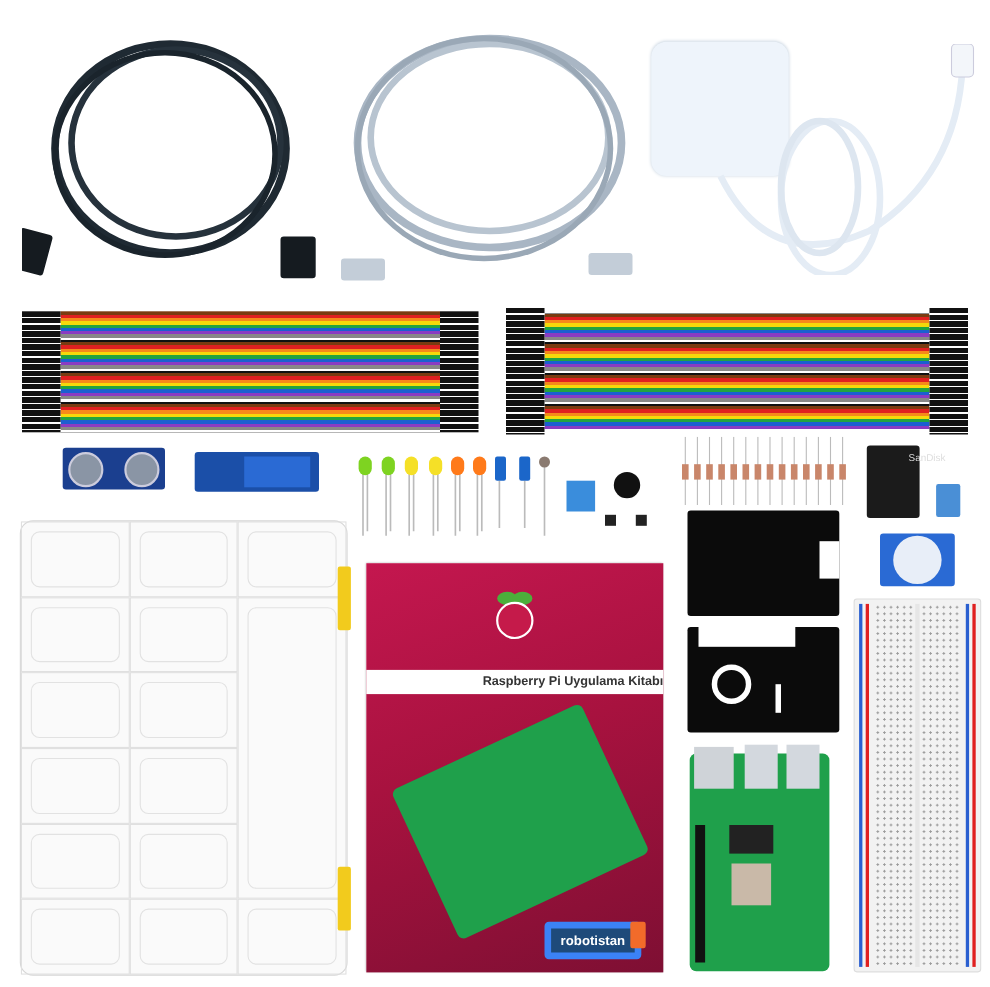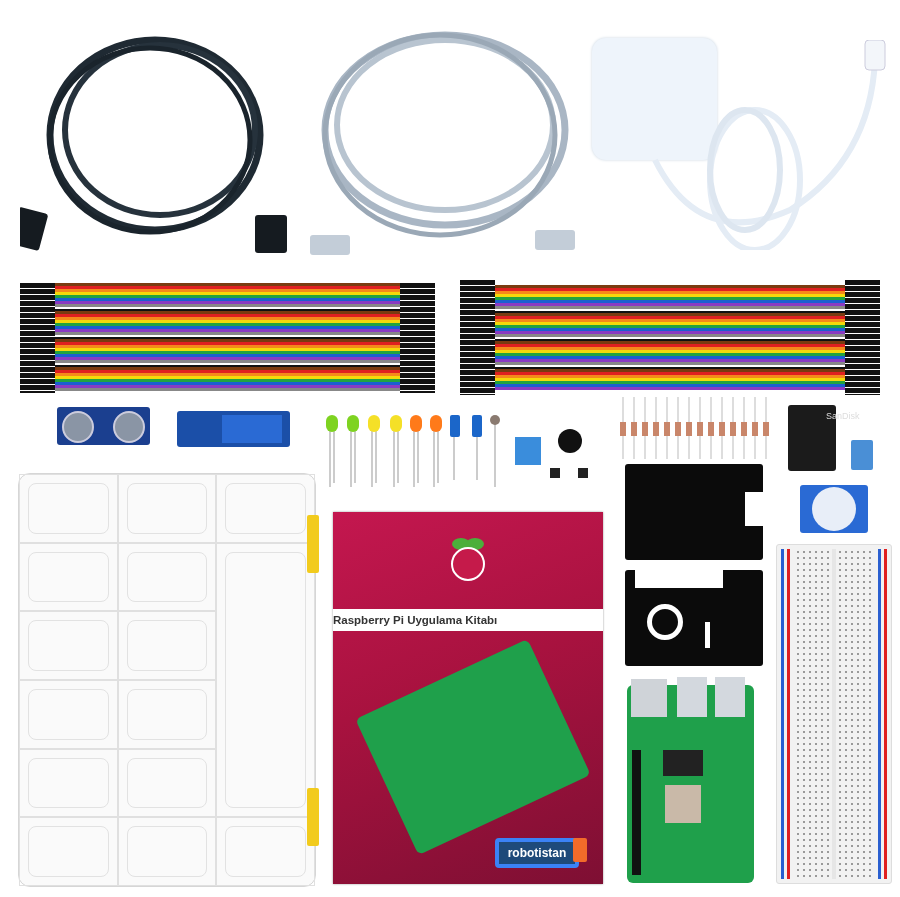--- a/index.html
+++ b/index.html
@@ -1,20 +1,20 @@
 <!DOCTYPE html>
 <html><head>
 <meta charset="utf-8">
 <style>
   html,body{margin:0;padding:0;background:#fff;}
   body{width:900px;height:897px;position:relative;overflow:hidden;font-family:"Liberation Sans",sans-serif;}
   .abs{position:absolute;}
   .book{left:333px;top:512px;width:270px;height:372px;background:linear-gradient(160deg,#c4174f 0%,#a8123f 45%,#7e0f33 100%);box-shadow:0 0 2px #999;}
-  .book-title{position:absolute;left:0;right:0;top:97px;height:22px;background:#fff;color:#333;font-weight:bold;font-size:11.5px;text-align:left;line-height:22px;}
-  .logo-badge{position:absolute;left:495px;top:838px;width:76px;height:22px;background:#1e4a7a;border:4px solid #3b82f6;border-radius:4px;color:#fff;font-weight:bold;font-size:12px;text-align:center;line-height:22px;}
+  .book-title{position:absolute;left:0;right:0;top:97px;height:22px;background:#fff;color:#333;font-weight:bold;font-size:11.5px;text-align:right;line-height:22px;}
+  .logo-badge{position:absolute;left:495px;top:838px;width:76px;height:22px;background:#1e4a7a;border:6px solid #3b82f6;border-radius:4px;color:#fff;font-weight:bold;font-size:12px;text-align:center;line-height:22px;}
   .logo-tag{position:absolute;left:573px;top:838px;width:14px;height:24px;background:#f26b2a;border-radius:2px;}
   .case-plate{background:#0b0b0b;border-radius:3px;}
   .breadboard{left:776px;top:544px;width:114px;height:338px;background:#f2f2f2;border:1px solid #ddd;border-radius:3px;}
   .organizer{left:18px;top:473px;width:296px;height:412px;border:1.5px solid #d6d6d6;border-radius:12px;background:#fafafa;display:grid;grid-template-columns:1fr 1fr 1fr;grid-template-rows:repeat(6,1fr);}
   .cell{border:1px solid #e0e0e0;margin:0;position:relative;}
   .cell::after{content:"";position:absolute;inset:8px;border:1.5px solid #e2e2e2;border-radius:8px;}
   .latch{background:#f2cb1d;width:12px;height:58px;border-radius:2px;}
   .pcb{background:#1fa04b;border-radius:6px;}
   .sdcard{background:#1b1b1b;border-radius:3px;color:#ddd;font-size:9px;text-align:center;padding-top:6px;box-sizing:border-box;}
 </style>

